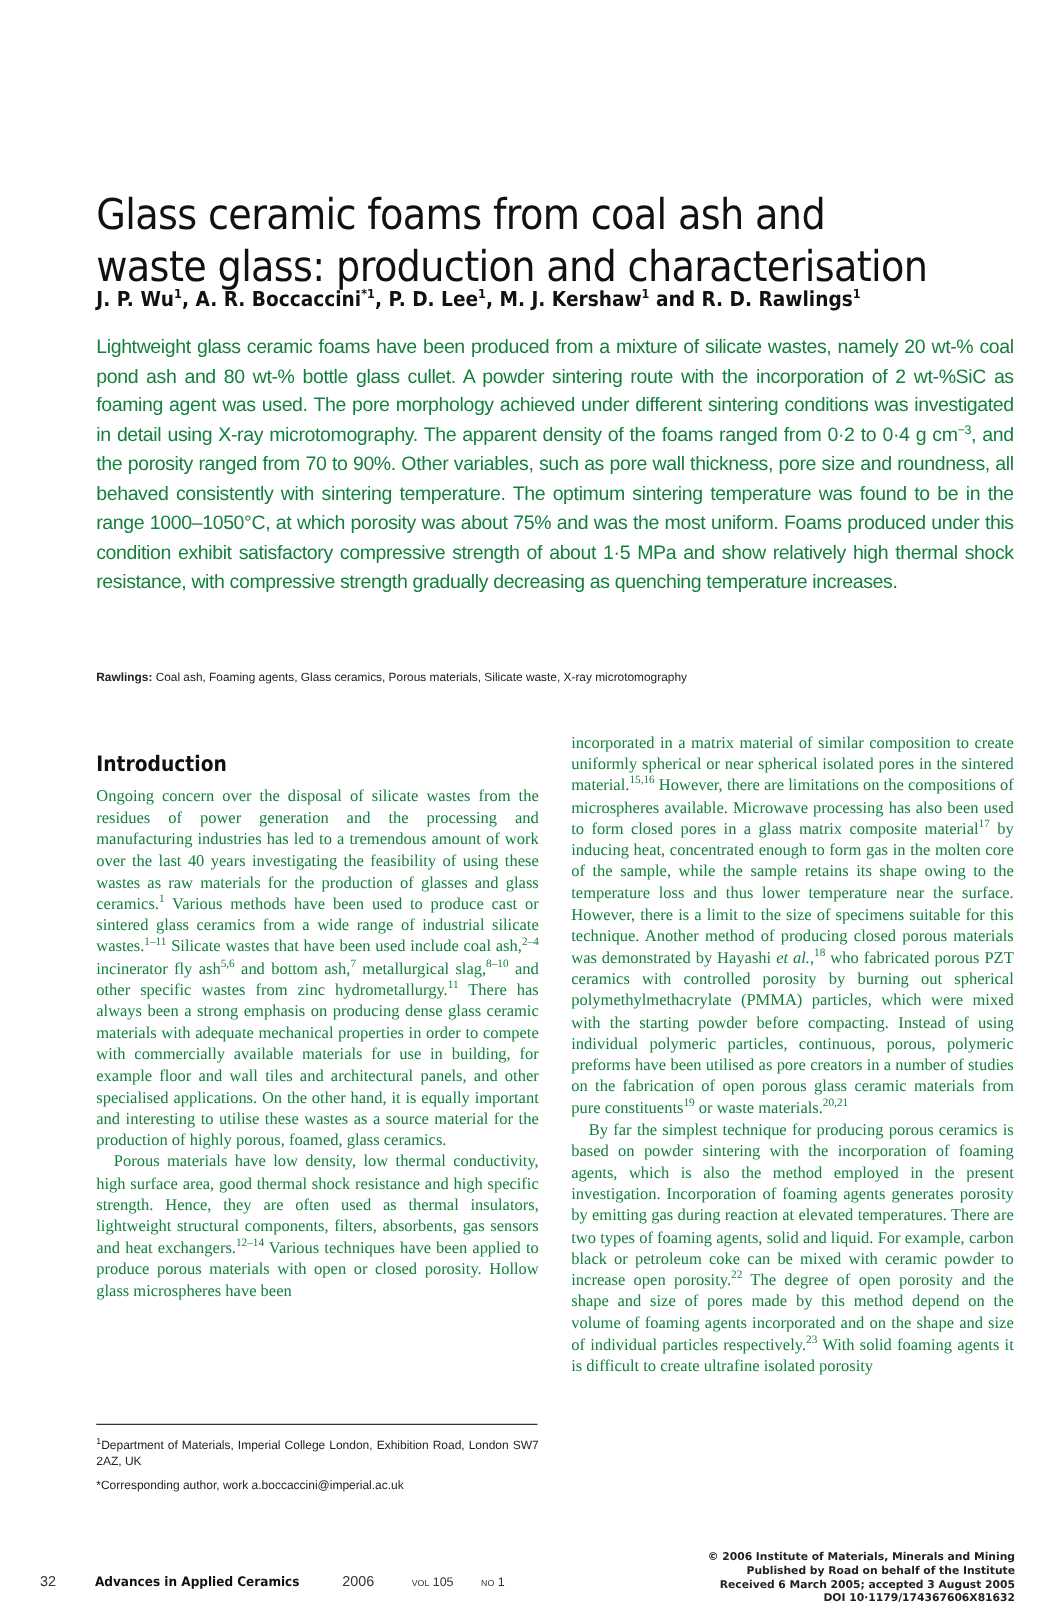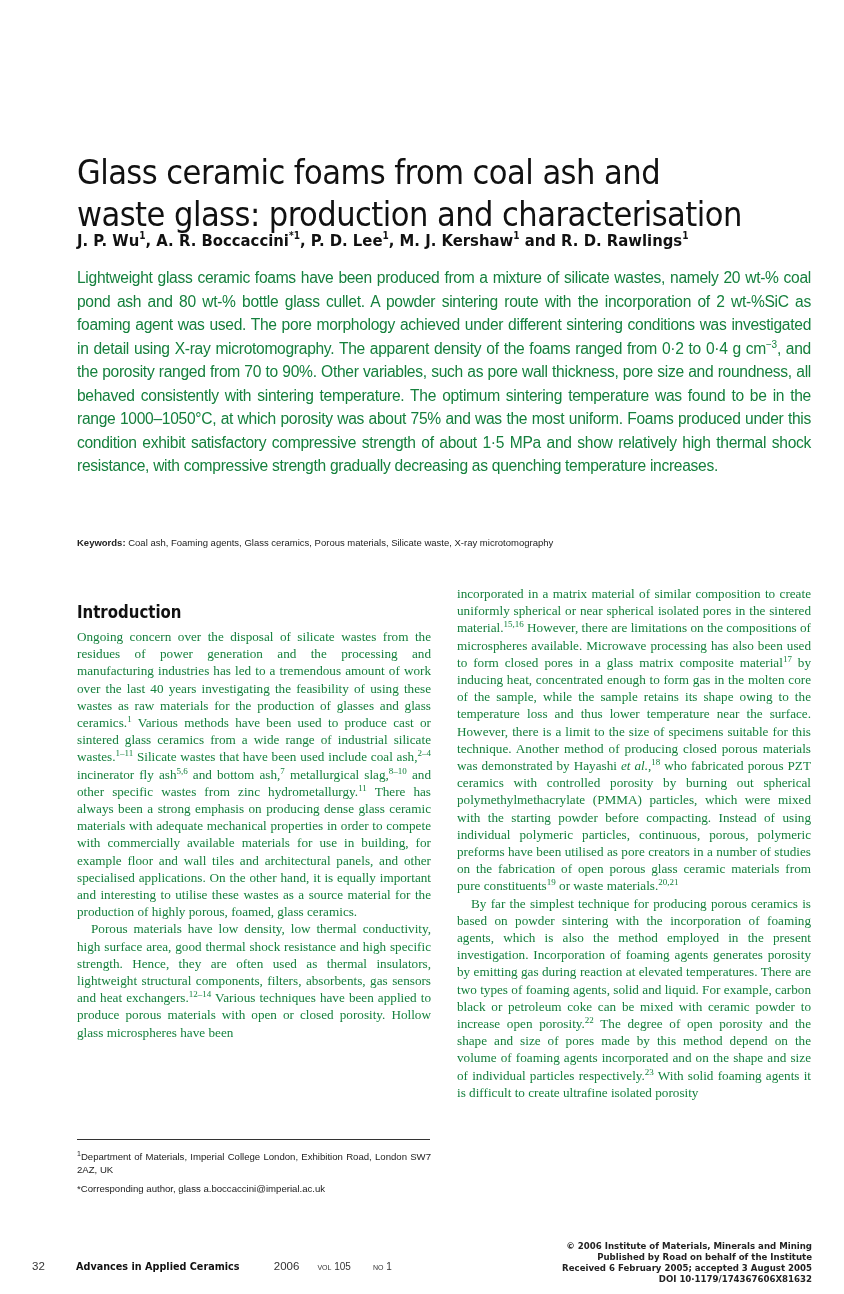--- a/index.html
+++ b/index.html
@@ -20,55 +20,55 @@
   .section-heading { position:absolute; left:77px; top:588px; font-family:"DejaVu Sans", sans-serif; font-weight:bold; font-size:17px; color:#111; transform:scaleX(0.88); transform-origin:left top; }
   .footnote-rule { position:absolute; left:77px; top:1139px; width:353px; height:1px; background:#333; }
   .footnote { position:absolute; left:77px; width:354px; font-family:"Liberation Sans", sans-serif; font-size:9.6px; line-height:12.5px; text-align:justify; color:#222; }
   .fn1 { top:1148px; }
   .fn2 { top:1183px; }
   .footnote sup { font-size:7px; }
   .footer-left { position:absolute; left:32px; top:1260px; font-family:"Liberation Sans", sans-serif; font-size:11.5px; color:#333; white-space:nowrap; }
   .footer-left span { display:inline-block; }
   .pg { width:44px; }
   .journal { font-family:"DejaVu Sans", sans-serif; font-weight:bold; font-size:10.5px; color:#111; margin-right:20px; transform:scaleX(0.92); transform-origin:left center; }
-  .yr { margin-right:18px; }
+  .yr { margin-right:30px; }
   .vol { font-size:10px; margin-right:22px; }
   .no { font-size:10px; }
   .sc { font-variant:small-caps;text-align:center; }
   .footer-right { position:absolute; right:32px; top:1229px; text-align:right; font-family:"DejaVu Sans", sans-serif; font-weight:bold; font-size:8.6px; line-height:11px; color:#222;margin-top:12px; }
 </style>
 </head>
 <body>
 
 <h1 class="title">Glass ceramic foams from coal ash and waste glass: production and characterisation</h1>
 
 <div class="authors" id="authors"><span>J. P. Wu</span><sup>1</sup><span>, </span><span>A. R. Boccaccini</span><sup>*1</sup><span>, </span><span>P. D. Lee</span><sup>1</sup><span>, </span><span>M. J. Kershaw</span><sup>1</sup><span> and </span><span>R. D. Rawlings</span><sup>1</sup></div>
 
 <div class="abstract"><span>Lightweight glass ceramic foams have been produced from a mixture of silicate wastes, namely 20 wt-% coal pond ash and 80 wt-% bottle glass cullet. A powder sintering route with the incorporation of 2 wt-%SiC as foaming agent was used. The pore morphology achieved under different sintering conditions was investigated in detail using X-ray microtomography. The apparent density of the foams ranged from 0·2 to 0·4 g cm</span><sup>−3</sup><span>, and the porosity ranged from 70 to 90%. Other variables, such as pore wall thickness, pore size and roundness, all behaved consistently with sintering temperature. The optimum sintering temperature was found to be in the range 1000–1050°C, at which porosity was about 75% and was the most uniform. Foams produced under this condition exhibit satisfactory compressive strength of about 1·5 MPa and show relatively high thermal shock resistance, with compressive strength gradually decreasing as quenching temperature increases.</span></div>
 
-<div class="keywords"><b>Keywords:</b> <span>Coal ash, Foaming agents, Glass ceramics, Porous materials, Silicate waste, X-ray microtomography</span></div>
+<div class="keywords"><b>Rawlings:</b> <span>Coal ash, Foaming agents, Glass ceramics, Porous materials, Silicate waste, X-ray microtomography</span></div>
 
 <h2 class="section-heading">Introduction</h2>
 
 <div class="col col-left">
   <p><span>Ongoing concern over the disposal of silicate wastes from the residues of power generation and the processing and manufacturing industries has led to a tremendous amount of work over the last 40 years investigating the feasibility of using these wastes as raw materials for the production of glasses and glass ceramics.</span><sup>1</sup><span> Various methods have been used to produce cast or sintered glass ceramics from a wide range of industrial silicate wastes.</span><sup>1–11</sup><span> Silicate wastes that have been used include coal ash,</span><sup>2–4</sup><span> incinerator fly ash</span><sup>5,6</sup><span> and bottom ash,</span><sup>7</sup><span> metallurgical slag,</span><sup>8–10</sup><span> and other specific wastes from zinc hydrometallurgy.</span><sup>11</sup><span> There has always been a strong emphasis on producing dense glass ceramic materials with adequate mechanical properties in order to compete with commercially available materials for use in building, for example floor and wall tiles and architectural panels, and other specialised applications. On the other hand, it is equally important and interesting to utilise these wastes as a source material for the production of highly porous, foamed, glass ceramics.</span></p>
   <p class="indent"><span>Porous materials have low density, low thermal conductivity, high surface area, good thermal shock resistance and high specific strength. Hence, they are often used as thermal insulators, lightweight structural components, filters, absorbents, gas sensors and heat exchangers.</span><sup>12–14</sup><span> Various techniques have been applied to produce porous materials with open or closed porosity. Hollow glass microspheres have been</span></p>
 </div>
 
 <div class="col col-right">
   <p><span>incorporated in a matrix material of similar composition to create uniformly spherical or near spherical isolated pores in the sintered material.</span><sup>15,16</sup><span> However, there are limitations on the compositions of microspheres available. Microwave processing has also been used to form closed pores in a glass matrix composite material</span><sup>17</sup><span> by inducing heat, concentrated enough to form gas in the molten core of the sample, while the sample retains its shape owing to the temperature loss and thus lower temperature near the surface. However, there is a limit to the size of specimens suitable for this technique. Another method of producing closed porous materials was demonstrated by Hayashi </span><i>et al.</i><span>,</span><sup>18</sup><span> who fabricated porous PZT ceramics with controlled porosity by burning out spherical polymethylmethacrylate (PMMA) particles, which were mixed with the starting powder before compacting. Instead of using individual polymeric particles, continuous, porous, polymeric preforms have been utilised as pore creators in a number of studies on the fabrication of open porous glass ceramic materials from pure constituents</span><sup>19</sup><span> or waste materials.</span><sup>20,21</sup></p>
   <p class="indent"><span>By far the simplest technique for producing porous ceramics is based on powder sintering with the incorporation of foaming agents, which is also the method employed in the present investigation. Incorporation of foaming agents generates porosity by emitting gas during reaction at elevated temperatures. There are two types of foaming agents, solid and liquid. For example, carbon black or petroleum coke can be mixed with ceramic powder to increase open porosity.</span><sup>22</sup><span> The degree of open porosity and the shape and size of pores made by this method depend on the volume of foaming agents incorporated and on the shape and size of individual particles respectively.</span><sup>23</sup><span> With solid foaming agents it is difficult to create ultrafine isolated porosity</span></p>
 </div>
 
 <div class="footnote-rule"></div>
 <div class="footnote fn1"><sup>1</sup><span>Department of Materials, Imperial College London, Exhibition Road, London SW7 2AZ, UK</span></div>
-<div class="footnote fn2">*Corresponding author, glass a.boccaccini@imperial.ac.uk</div>
+<div class="footnote fn2">*Corresponding author, work a.boccaccini@imperial.ac.uk</div>
 
 <div class="footer-left">
   <span class="pg">32</span><span class="journal">Advances in Applied Ceramics</span><span class="yr">2006</span><span class="vol sc">vol 105</span><span class="no sc">no 1</span>
 </div>
 
 <div class="footer-right">
   <div>© 2006 Institute of Materials, Minerals and Mining</div>
   <div>Published by Road on behalf of the Institute</div>
-  <div>Received 6 February 2005; accepted 3 August 2005</div>
+  <div>Received 6 March 2005; accepted 3 August 2005</div>
   <div>DOI 10·1179/174367606X81632</div>
 </div>
 
 </body></html>

